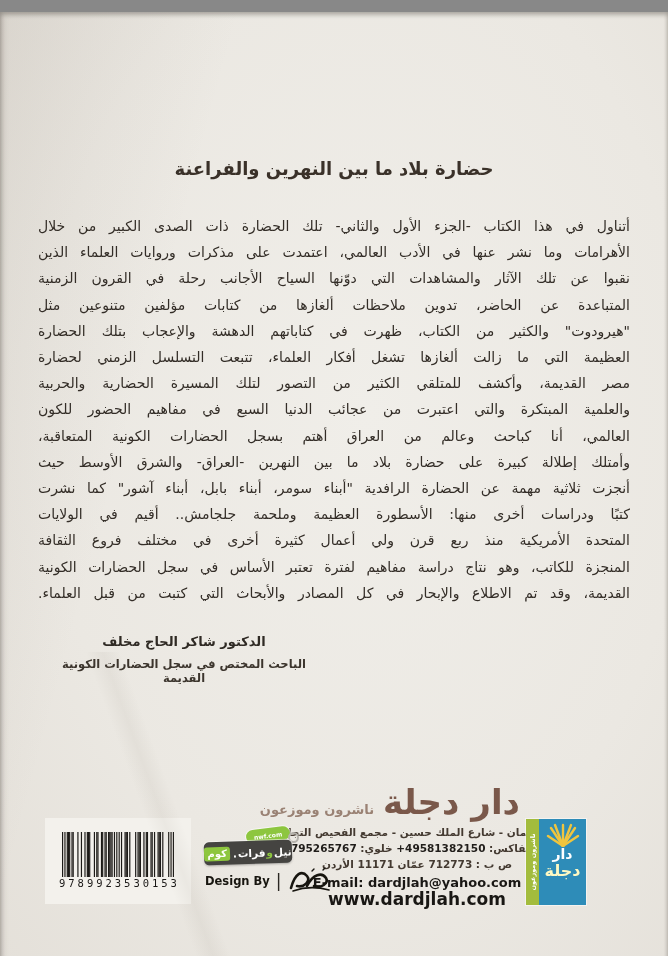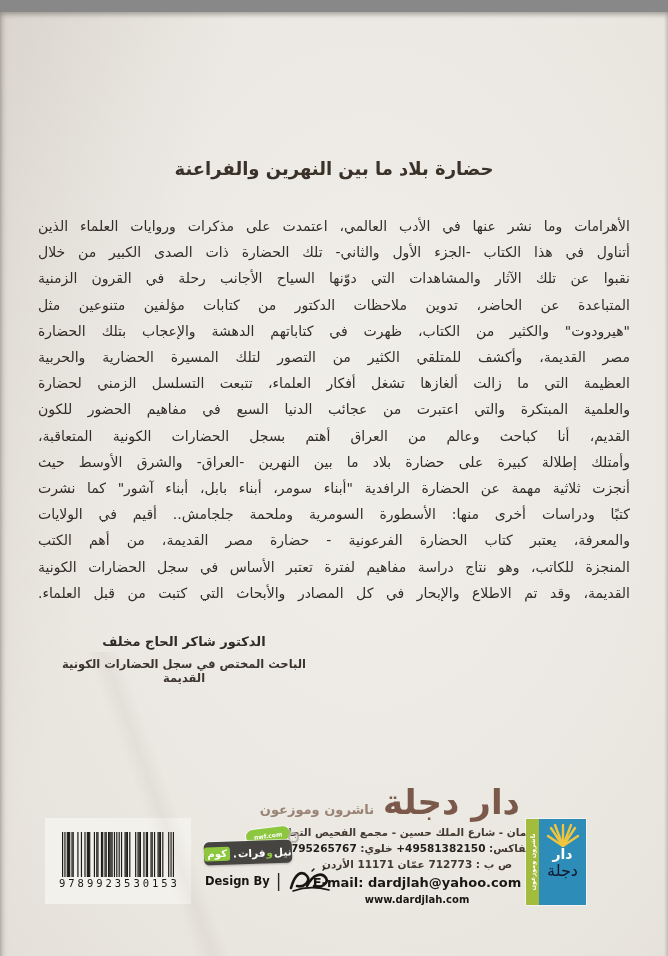--- a/index.html
+++ b/index.html
@@ -41,32 +41,32 @@
   .pub-tagline{font-size:13px;font-weight:bold;color:#9a8274;}
 
   
   .contact{
     position:absolute;top:812px;left:300px;width:234px;text-align:center;direction:rtl;
     color:#443a31;white-space:nowrap;
   }
   .c-line{font-size:10.5px;font-weight:bold;line-height:16px;}
   .c-line .num{direction:ltr;unicode-bidi:isolate;color:#201d1a;}
   .c-email{font-size:13px;font-weight:bold;color:#191714;direction:ltr;line-height:17px;margin-top:2px;}
-  .c-web{font-size:10px;font-weight:bold;color:#191714;direction:ltr;line-height:17px;}
+  .c-web{font-size:17px;font-weight:bold;color:#191714;direction:ltr;line-height:17px;}
 
   
   .logo{position:absolute;top:807px;left:526px;display:flex;height:86px;box-shadow:0 0 0 1px rgba(255,255,255,.5);}
   .logo-strip{position:relative;width:13px;background:#a3bc3d;}
   .logo-strip span{
     position:absolute;top:50%;left:50%;transform:translate(-50%,-50%) rotate(-90deg);
     white-space:nowrap;font-size:6.5px;font-weight:bold;color:#fff;letter-spacing:.5px;
   }
   .logo-box{width:47px;background:#2e8cb8;display:flex;flex-direction:column;align-items:center;justify-content:flex-start;padding-top:4px;}
   .logo-word1{color:#ffffff;font-size:14px;font-weight:bold;line-height:15px;text-align:right;}
-  .logo-word2{color:#0f172a;font-size:16px;font-weight:normal;line-height:18px;}
+  .logo-word2{color:#fef9c3;font-size:16px;font-weight:bold;line-height:18px;}
 
   
   .barcode-box{
     position:absolute;left:45px;top:806px;width:146px;height:86px;background:#f3f1ec;
   }
   .bars{display:block;margin:14px auto 0;}
   .bc-digits{
     width:118px;margin:0 auto;display:flex;justify-content:space-between;
     font-family:"DejaVu Sans Mono", monospace;font-size:10.5px;color:#1a1816;line-height:13px;
   }
@@ -93,33 +93,33 @@
   .db-div{font-size:17px;font-weight:normal;color:#2a2722;}
 </style>
 </head>
 <body>
 
 <div class="page">
 
   <div class="book-title">حضارة بلاد ما بين النهرين والفراعنة</div>
 
   <div class="synopsis">
+      <div class="syn-line">أتناول في هذا الكتاب -الجزء الأول والثاني- تلك الحضارة ذات الصدى الكبير من خلال</div>
       <div class="syn-line">الأهرامات وما نشر عنها في الأدب العالمي، اعتمدت على مذكرات وروايات العلماء الذين</div>
-      <div class="syn-line">أتناول في هذا الكتاب -الجزء الأول والثاني- تلك الحضارة ذات الصدى الكبير من خلال</div>
       <div class="syn-line">نقبوا عن تلك الآثار والمشاهدات التي دوّنها السياح الأجانب رحلة في القرون الزمنية</div>
-      <div class="syn-line">المتباعدة عن الحاضر، تدوين ملاحظات الدكتور من كتابات مؤلفين متنوعين مثل</div>
+      <div class="syn-line">المتباعدة عن الحاضر، تدوين ملاحظات ألغازها من كتابات مؤلفين متنوعين مثل</div>
       <div class="syn-line">"هيرودوت" والكثير من الكتاب، ظهرت في كتاباتهم الدهشة والإعجاب بتلك الحضارة</div>
+      <div class="syn-line">العظيمة التي ما زالت ألغازها تشغل أفكار العلماء، تتبعت التسلسل الزمني لحضارة</div>
       <div class="syn-line">مصر القديمة، وأكشف للمتلقي الكثير من التصور لتلك المسيرة الحضارية والحربية</div>
-      <div class="syn-line">العظيمة التي ما زالت ألغازها تشغل أفكار العلماء، تتبعت التسلسل الزمني لحضارة</div>
       <div class="syn-line">والعلمية المبتكرة والتي اعتبرت من عجائب الدنيا السبع في مفاهيم الحضور للكون</div>
-      <div class="syn-line">القديم، أنا كباحث وعالم من العراق أهتم بسجل الحضارات الكونية المتعاقبة،</div>
+      <div class="syn-line">العالمي، أنا كباحث وعالم من العراق أهتم بسجل الحضارات الكونية المتعاقبة،</div>
       <div class="syn-line">وأمتلك إطلالة كبيرة على حضارة بلاد ما بين النهرين -العراق- والشرق الأوسط حيث</div>
       <div class="syn-line">أنجزت ثلاثية مهمة عن الحضارة الرافدية "أبناء سومر، أبناء بابل، أبناء آشور" كما نشرت</div>
-      <div class="syn-line">كتبًا ودراسات أخرى منها: الأسطورة السومرية وملحمة جلجامش.. أقيم في الولايات</div>
-      <div class="syn-line">والمعرفة، يعتبر كتاب الحضارة الفرعونية - حضارة مصر القديمة، من أهم الكتب</div>
+      <div class="syn-line">كتبًا ودراسات أخرى منها: الأسطورة العظيمة وملحمة جلجامش.. أقيم في الولايات</div>
+      <div class="syn-line">المتحدة الأمريكية منذ ربع قرن ولي أعمال كثيرة أخرى في مختلف فروع الثقافة</div>
       <div class="syn-line">المنجزة للكاتب، وهو نتاج دراسة مفاهيم لفترة تعتبر الأساس في سجل الحضارات الكونية</div>
       <div class="syn-line">القديمة، وقد تم الاطلاع والإبحار في كل المصادر والأبحاث التي كتبت من قبل العلماء.</div>
     </div>
 
   <div class="author-block">
     <div class="author-name">الدكتور شاكر الحاج مخلف</div>
     <div class="author-role">الباحث المختص في سجل الحضارات الكونية القديمة</div>
   </div>
 
   <div class="pub-line">

